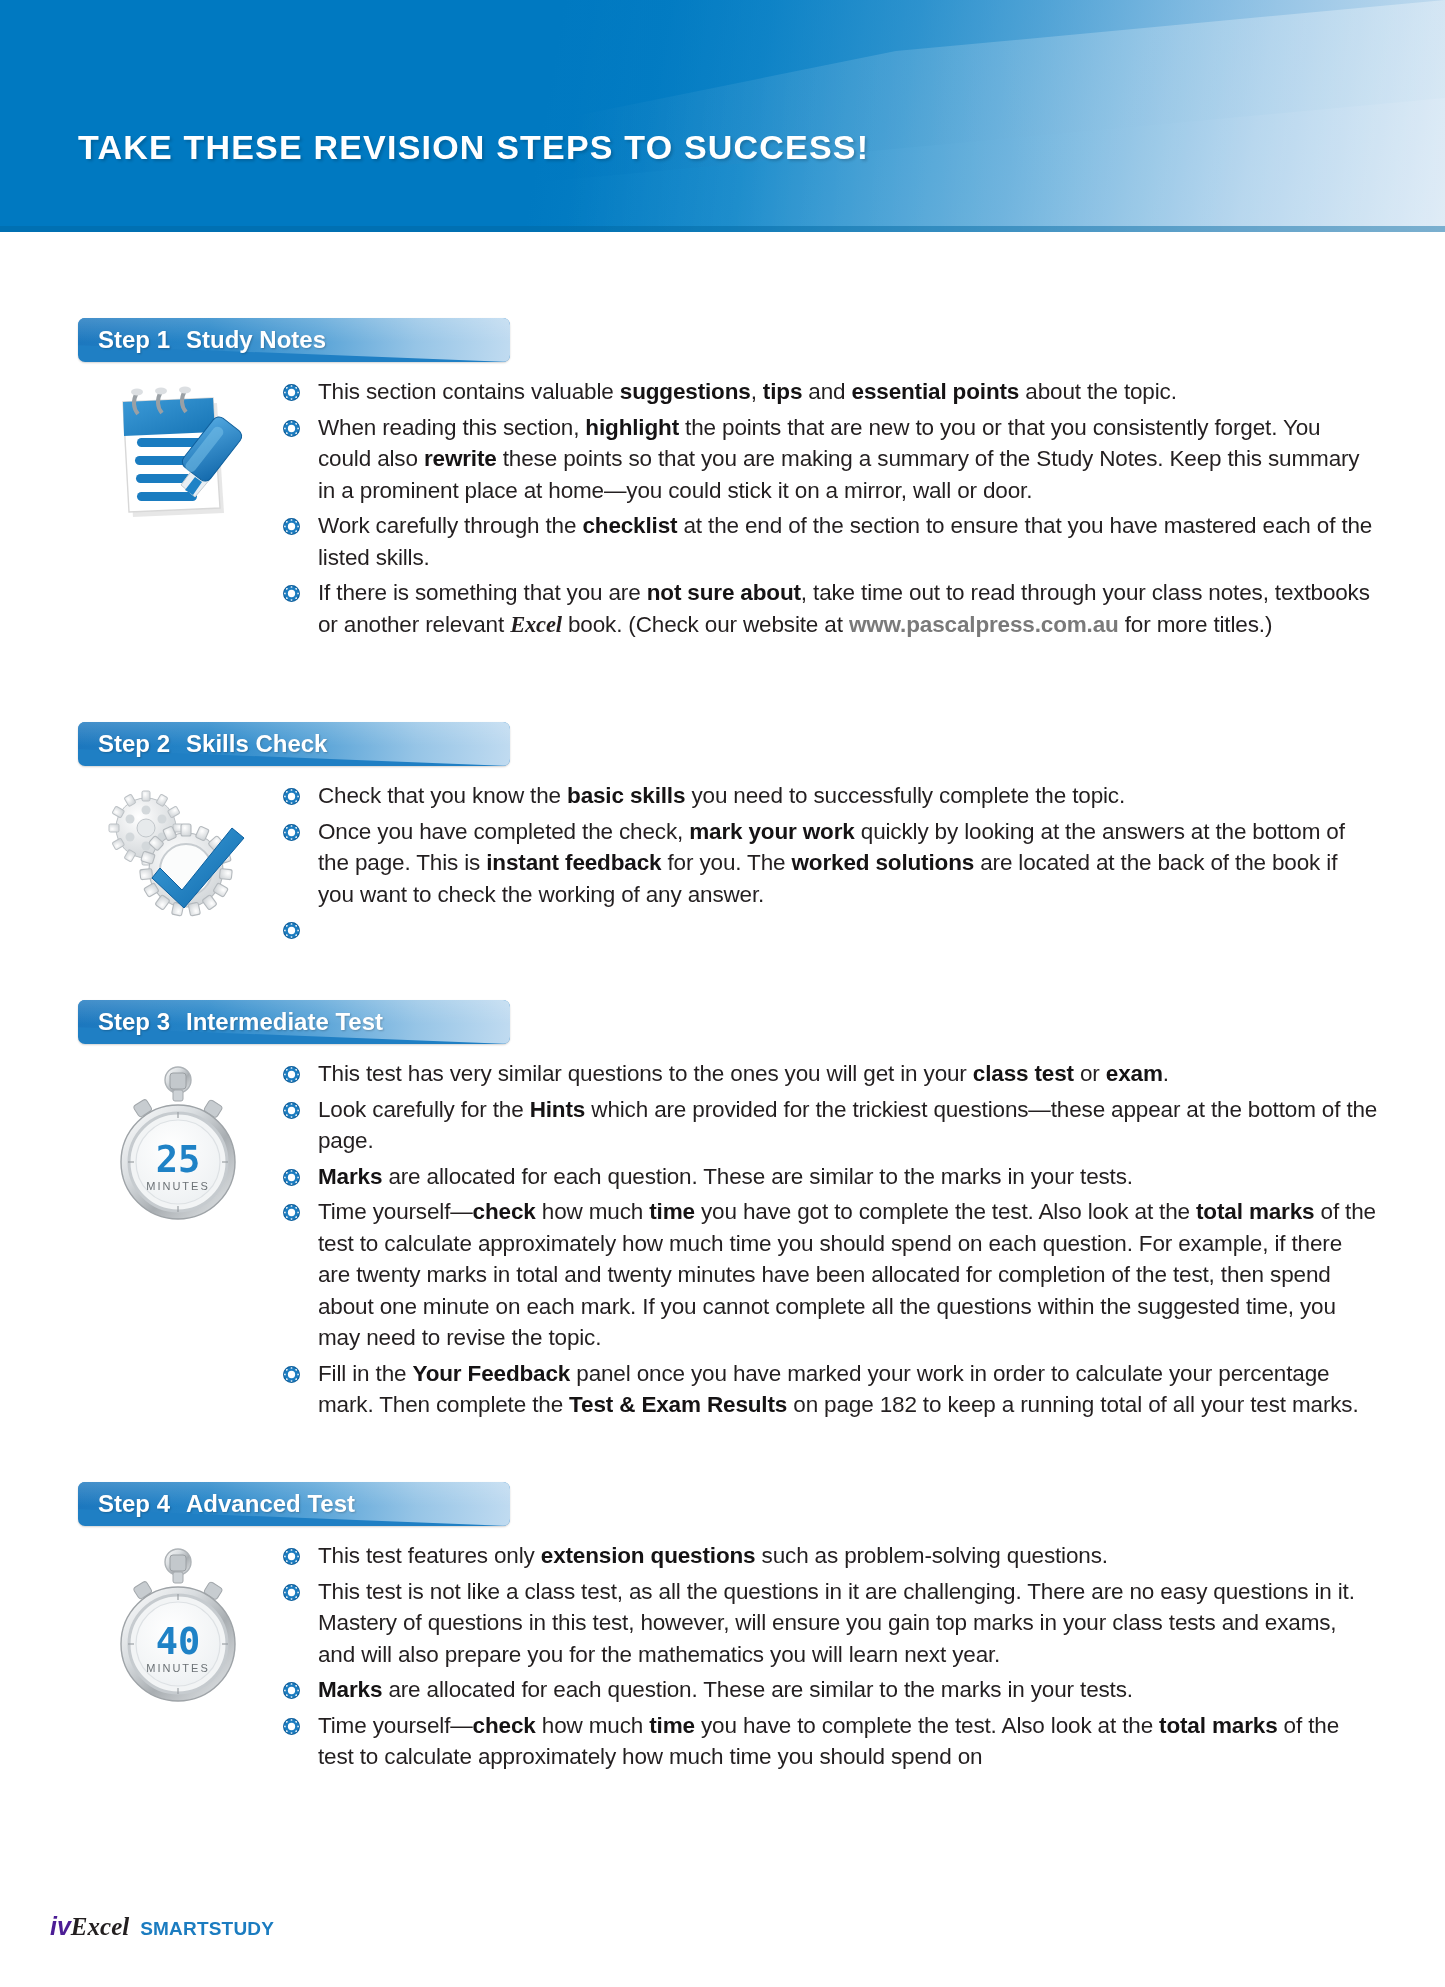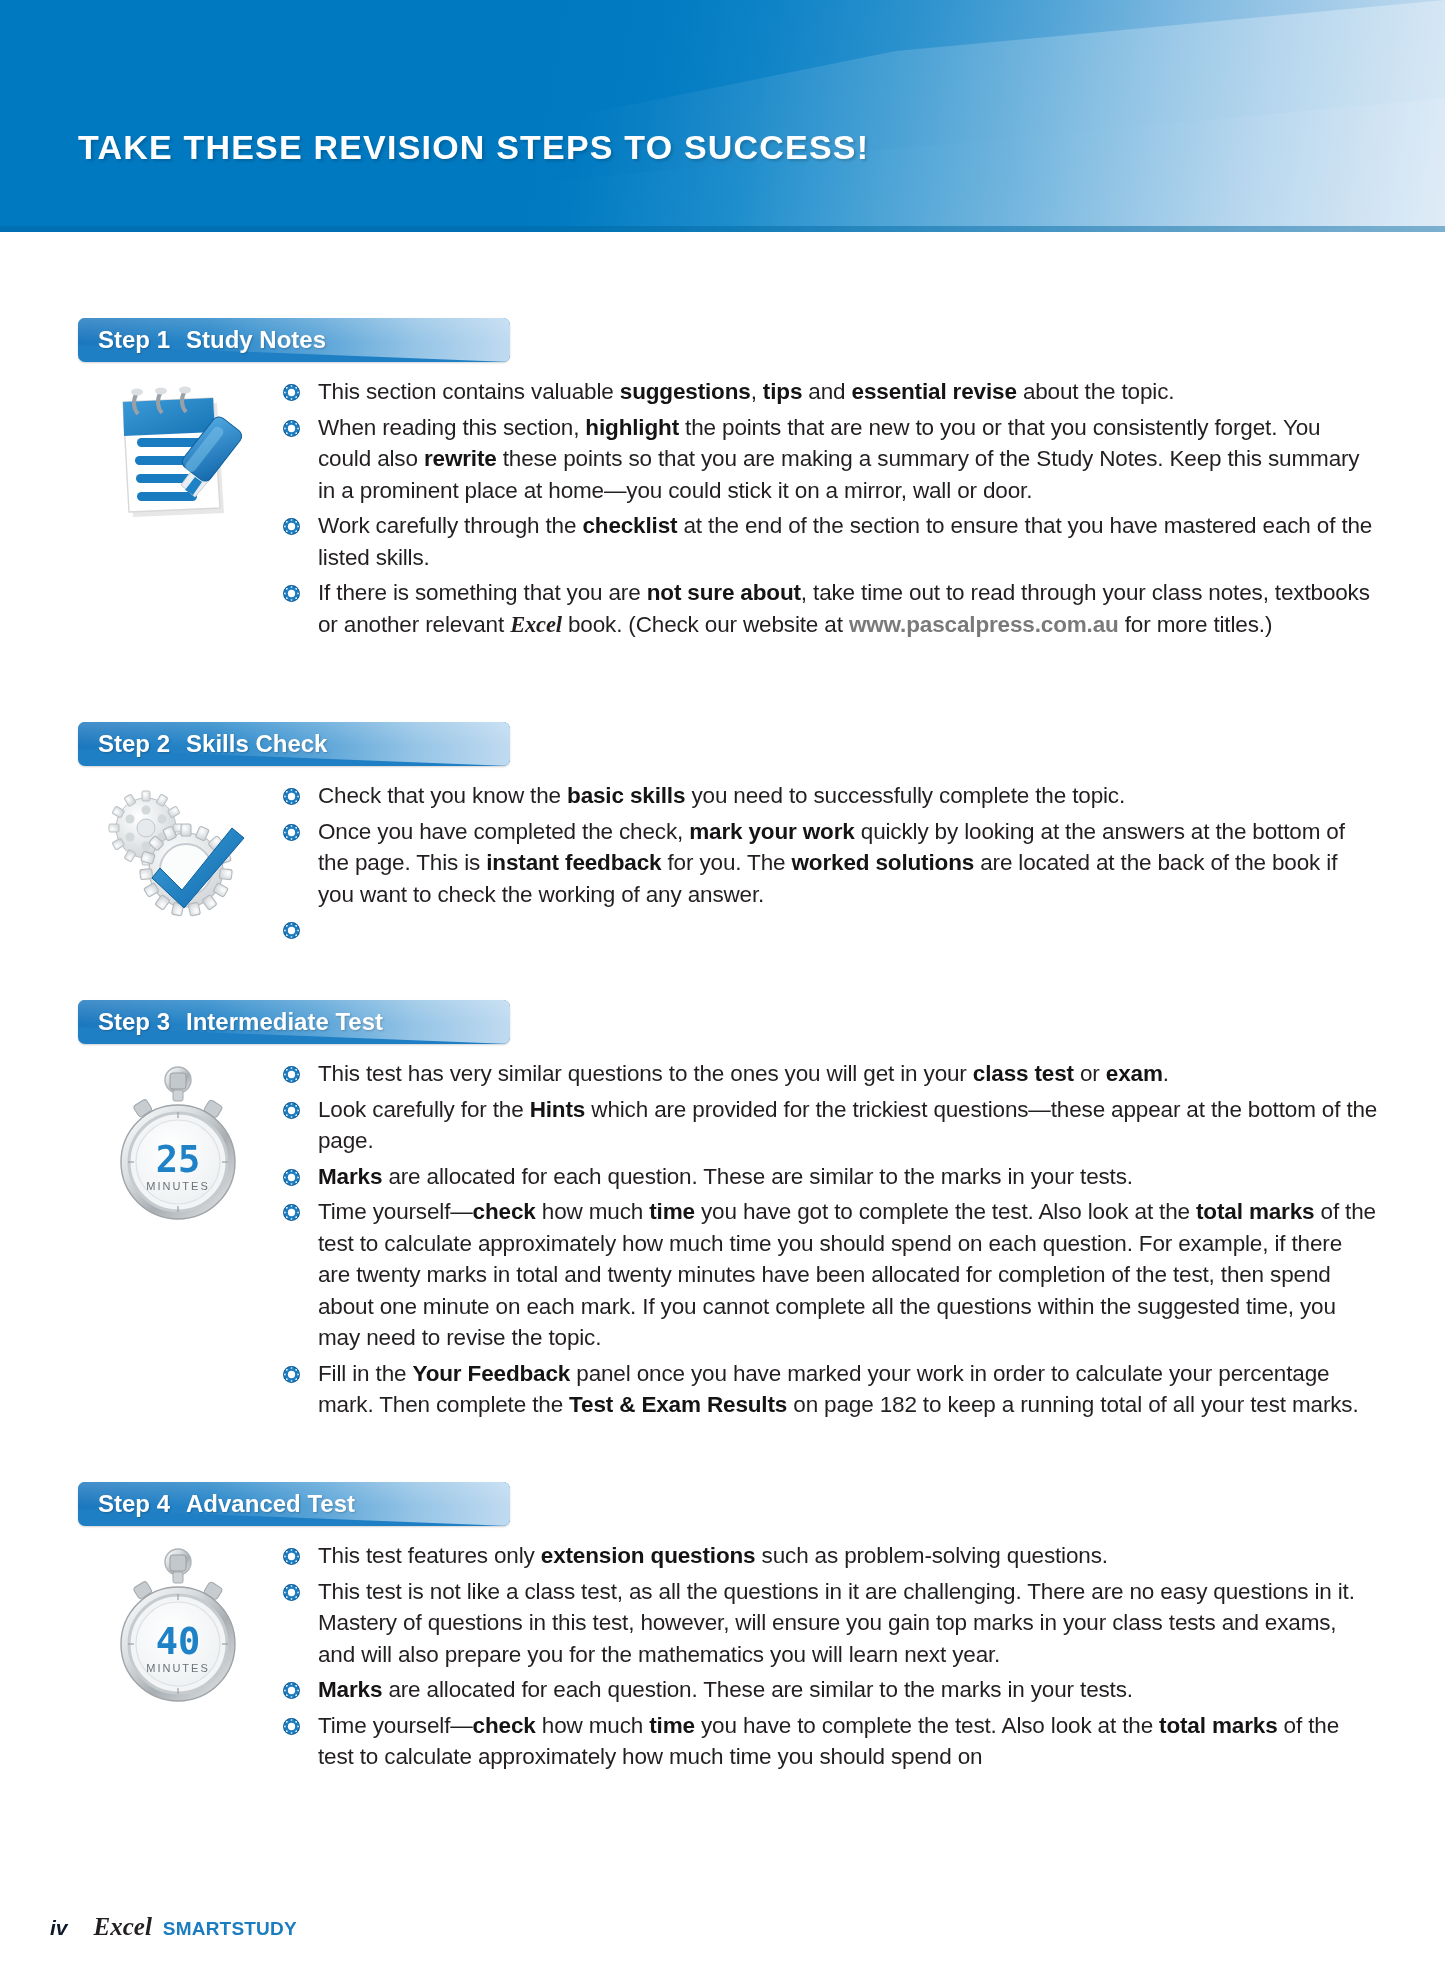--- a/index.html
+++ b/index.html
@@ -175,25 +175,24 @@
   
   .footer {
     position: absolute;
     left: 50px;
     bottom: 46px;
     display: flex;
     align-items: baseline;
     white-space: nowrap;
   }
   .footer .pagenum {
-    color: #0f172a;
-    font-size: 21px;
+    color: #4c1d95;
+    font-size: 25px;
     font-weight: bold;
     font-style: italic;
-    margin-right: 26px;
   }
   .footer .excel {
     font-family: "Liberation Serif", serif;
     font-weight: bold;
     font-style: italic;
     font-size: 25px;
     color: #231f20;
     margin-right: 11px;
   }
   .footer .smart {
@@ -289,21 +288,21 @@
     <rect x="11" y="0.6" width="2" height="4"></rect>
     <rect x="11" y="19.4" width="2" height="4"></rect>
     <rect x="0.6" y="11" width="4" height="2"></rect>
     <rect x="19.4" y="11" width="4" height="2"></rect>
     <rect x="11" y="0.6" width="2" height="4" transform="rotate(45 12 12)"></rect>
     <rect x="11" y="19.4" width="2" height="4" transform="rotate(45 12 12)"></rect>
     <rect x="0.6" y="11" width="4" height="2" transform="rotate(45 12 12)"></rect>
     <rect x="19.4" y="11" width="4" height="2" transform="rotate(45 12 12)"></rect>
   </g>
   <circle cx="12" cy="12" r="10" fill="none" stroke="#0f5f9c" stroke-width="1.4"></circle>
-</svg><span>This section contains valuable <b>suggestions</b>, <b>tips</b> and <b>essential revise</b> about the topic.</span></div>
+</svg><span>This section contains valuable <b>suggestions</b>, <b>tips</b> and <b>essential points</b> about the topic.</span></div>
           <div class="bullet"><svg class="gear-bullet" viewBox="0 0 24 24">
   <g fill="#1b7cc0">
     <circle cx="12" cy="12" r="10"></circle>
   </g>
   <g fill="#ffffff">
     <circle cx="12" cy="12" r="4.6"></circle>
     <rect x="11" y="0.6" width="2" height="4"></rect>
     <rect x="11" y="19.4" width="2" height="4"></rect>
     <rect x="0.6" y="11" width="4" height="2"></rect>
     <rect x="19.4" y="11" width="4" height="2"></rect>

